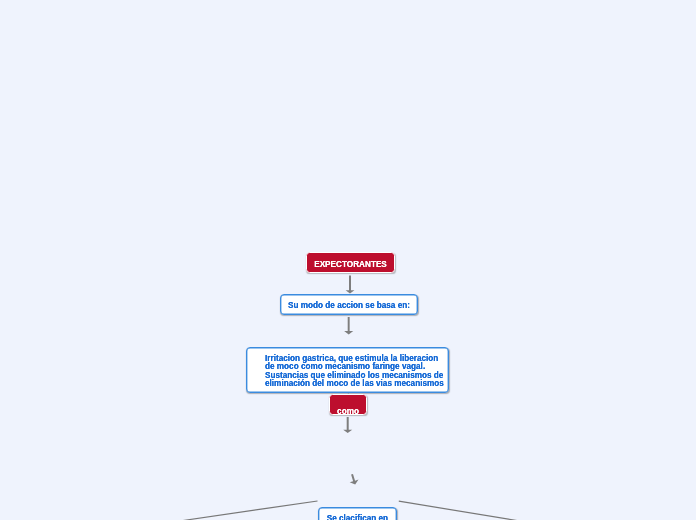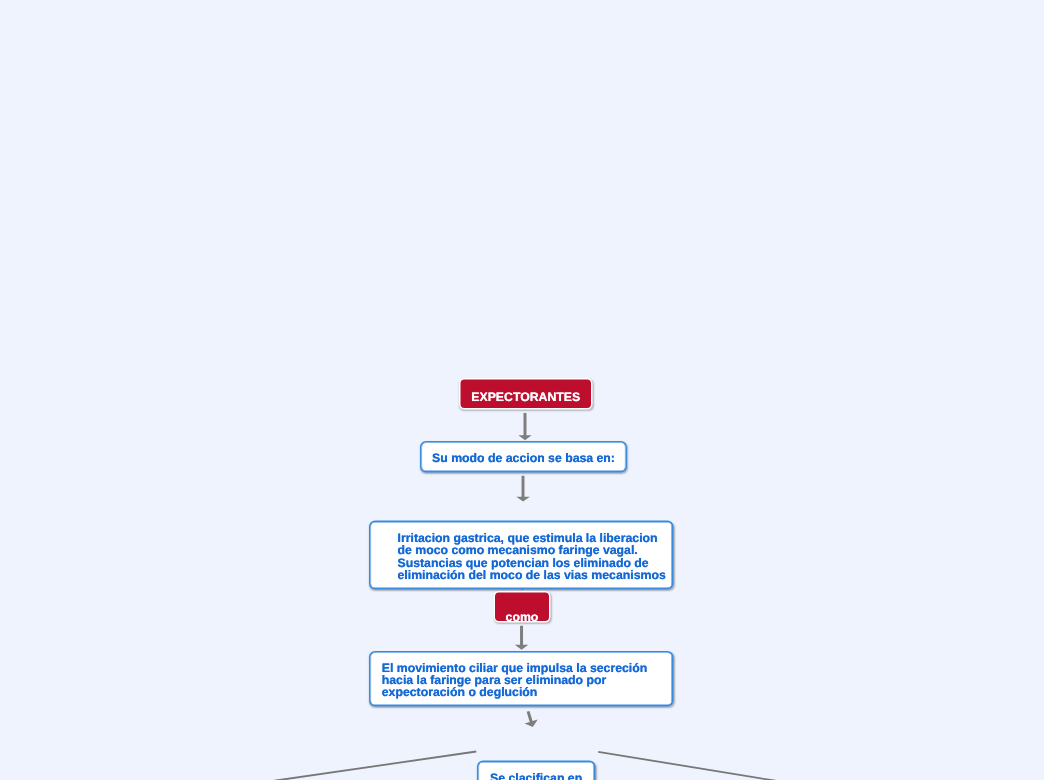--- a/index.html
+++ b/index.html
@@ -51,34 +51,27 @@
   </div>
 
   <div class="node node-red" style="left:306px;top:251.7px;width:89px;height:21px;">
     <span class="txt">EXPECTORANTES</span>
   </div>
 
   <div class="node node-blue left" style="left:246px;top:335.0px;width:203px;height:46.2px;padding:7px 0 0 18px;margin-top:12px;">
     <span class="txt">
       <span>Irritacion gastrica, que estimula la liberacion</span><br>
       <span>de moco como mecanismo faringe vagal.</span><br>
-      <span>Sustancias que potencian los eliminado de</span><br>
+      <span>Sustancias que eliminado los mecanismos de</span><br>
       <span>eliminación del moco de las vias mecanismos</span>
     </span>
   </div>
 
   <div class="node node-red" style="left:329px;top:394px;width:38px;height:20.5px;padding-top:15px;">
     <span class="txt">como</span>
   </div>
 
-  <div class="node node-blue left" style="left:246px;top:434.2px;width:202.5px;height:36.8px;padding:6.7px 0 0 7.5px;">
-    <span class="txt">
-      <span>El movimiento ciliar que impulsa la secreción</span><br>
-      <span>hacia la faringe para ser eliminado por</span><br>
-      <span>expectoración o deglución</span>
-    </span>
-  </div>
 
   <div class="node node-blue center" style="left:318px;top:507px;width:78.8px;height:21.1px;">
     <span class="txt">Se clacifican en</span>
   </div>
 
 </div>
 
 </body></html>

